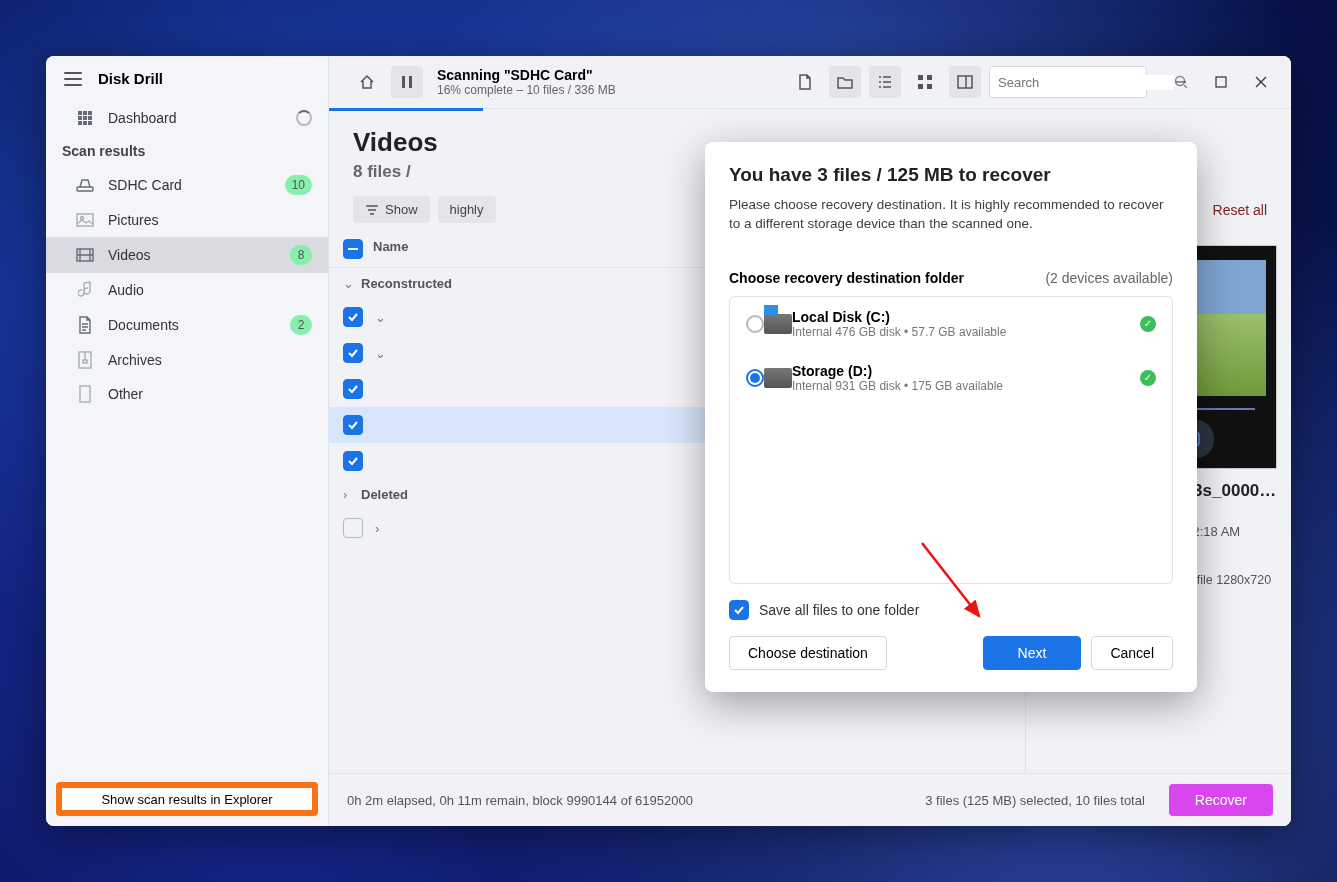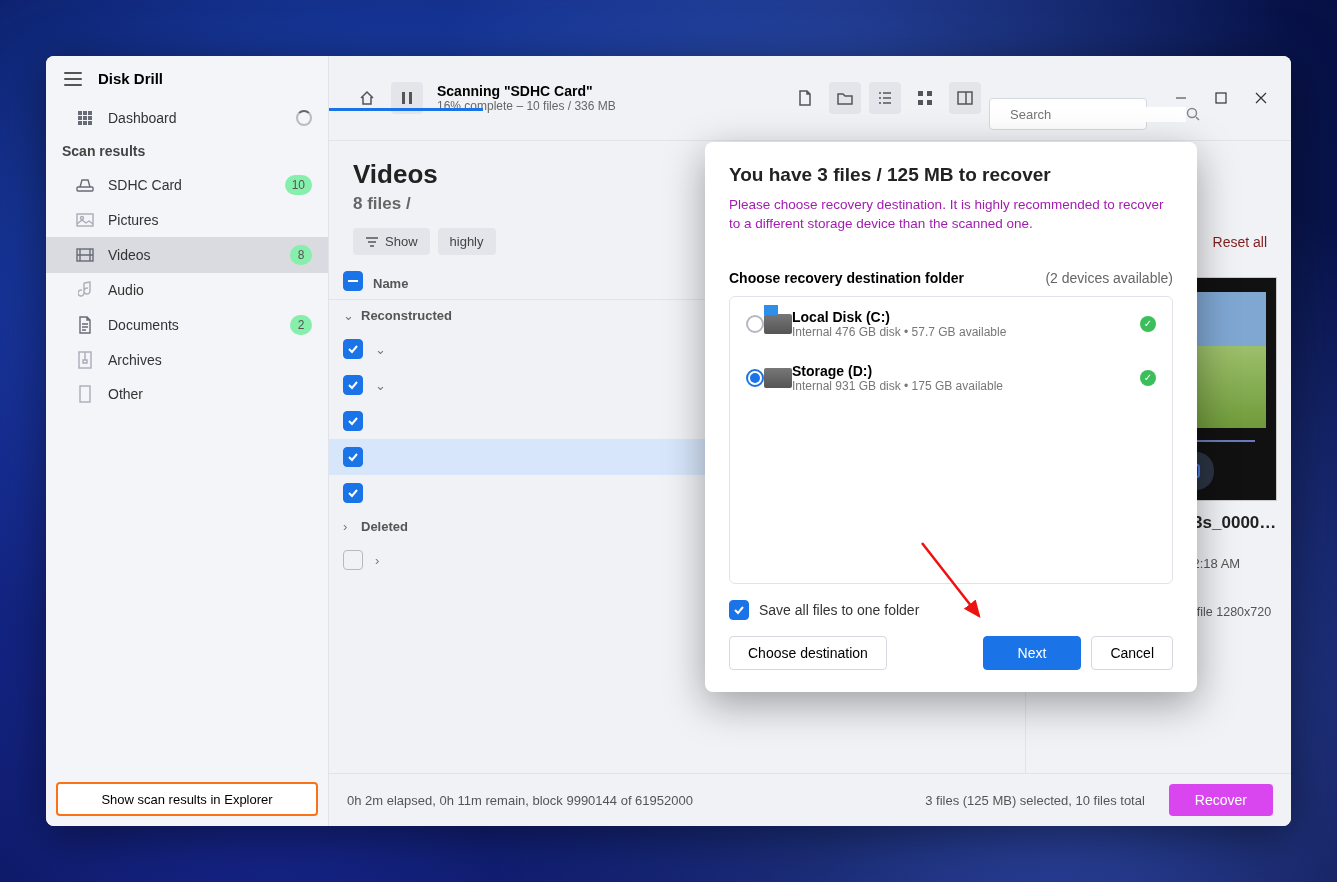--- a/index.html
+++ b/index.html
@@ -27,43 +27,43 @@
   .sb-top{display:flex; align-items:center; gap:16px; padding:14px 18px; font-size:15px; font-weight:600;}
   .hamburger{width:18px; height:14px; display:flex; flex-direction:column; justify-content:space-between; cursor:pointer;}
   .hamburger span{height:2px; background:#555; border-radius:2px;}
   .sb-item,.sb-head{display:flex; align-items:center; padding:8px 16px 8px 30px; gap:14px; font-size:14px; color:#333; cursor:pointer;}
   .sb-head{font-weight:600; padding-left:16px; color:#444; cursor:default;}
   .sb-item.active{background:#d9dbe1;}
   .badge{margin-left:auto; background:#86efac; border-radius:10px; min-width:22px; padding:0 7px; height:20px; display:flex; align-items:center; justify-content:center; font-size:12px; color:#555;}
   .spinner{margin-left:auto; width:16px; height:16px; border:2px solid #bbb; border-top-color:#666; border-radius:50%;}
   .sb-icon{width:18px; height:18px; display:flex; align-items:center; justify-content:center; color:#676b76;}
   .sb-bottom{margin-top:auto; padding:10px;}
-  .sb-bottom button{width:100%; height:34px; background:#fff; border:2px solid #f97316; border-radius:4px; font-size:13px; cursor:pointer;}
+  .sb-bottom button{width:100%; height:34px; background:#fff; border:6px solid #f97316; border-radius:4px; font-size:13px; cursor:pointer;}
   
   .main{flex:1; background:#f1f2f6; display:flex; flex-direction:column; position:relative; border-left:1px solid #e0e3ea;}
   .topbar{display:flex; align-items:center; padding:10px 14px 10px 22px; border-bottom:1px solid #e0e3ea; gap:8px;}
   .tb-btn{width:32px; height:32px; display:flex; align-items:center; justify-content:center; border-radius:4px; cursor:pointer; color:#555;}
   .tb-btn.shaded{background:#e3e5ea;}
   .scan-status{margin-left:6px; flex:1;}
   .scan-status .t1{font-weight:600; font-size:14px;}
   .scan-status .t2{font-size:12px; color:#666;}
   .win-ctrls{display:flex; gap:8px; margin-left:10px;}
-  .search{display:flex; align-items:center; background:#fff; border:1px solid #d5d8de; border-radius:4px; height:32px; width:158px; padding:0 20px;margin-top:32px;}
+  .search{display:flex; align-items:center; background:#fff; border:1px solid #d5d8de; border-radius:4px; height:32px; width:158px; padding:0 8px;}
   .search input{border:none; outline:none; flex:1; font-size:13px;}
   .progress{position:absolute; left:0; top:52px; height:3px; width:16%; background:#1a74e8;}
   .heading-area{padding:18px 24px 6px;}
   .heading-area h1{font-size:26px; font-weight:600; color:#222;}
   .sub{font-size:17px; color:#666; margin-top:4px; font-weight:600;}
   .filter-row{display:flex; gap:8px; padding:8px 24px; align-items:center;}
   .chip{background:#e3e5ea; border-radius:4px; padding:6px 12px; font-size:13px; color:#444; cursor:pointer; display:flex; align-items:center; gap:6px;}
   .reset{margin-left:auto; color:#7f1d1d; font-size:14px; cursor:pointer;}
   .content-split{flex:1; display:flex; min-height:0;}
   .list{flex:1; display:flex; flex-direction:column; min-height:0;}
   .col-header{display:flex; padding:8px 14px; color:#555; font-weight:600; font-size:13px; border-bottom:1px solid #e0e3ea;}
-  .col-name{flex:1; display:flex; align-items:flex-end; gap:10px;}
+  .col-name{flex:1; display:flex; align-items:flex-start; gap:10px;}
   .col-size{width:90px;}
   .extern{width:40px; text-align:right; color:#777;}
   .chk{width:20px; height:20px; border-radius:4px; border:1px solid #b6b9c2; display:flex; align-items:center; justify-content:center; cursor:pointer;}
   .chk.on{background:#1a74e8; border-color:#1a74e8; color:#fff;}
   .chk.ind{background:#1a74e8; border-color:#1a74e8;}
   .chk.ind::after{content:""; width:10px; height:2px; background:#fff;}
   .rows{flex:1; overflow:auto;}
   .row{display:flex; align-items:center; padding:8px 14px; font-size:13px; color:#555;}
   .row.selected{background:#d7e6fb;}
   .row .chk{margin-right:12px;}
@@ -84,21 +84,21 @@
   .pv-meta{font-size:13px; color:#555; margin-top:4px;}
   .pv-h{font-weight:600; font-size:14px; margin-top:16px;}
   .pv-p{font-size:12.5px; color:#555; margin-top:2px; word-break:break-all;}
   
   .footer{display:flex; align-items:center; padding:10px 18px; border-top:1px solid #e0e3ea; font-size:13px; color:#555; gap:14px;}
   .recover-btn{background:#d946ef; color:#fff; border:none; border-radius:4px; padding:8px 26px; font-size:14px; cursor:pointer; margin-left:10px;}
   
   .overlay{position:absolute; left:282px; right:0; top:0; bottom:0; display:flex; align-items:flex-start; justify-content:center; pointer-events:none;}
   .modal{pointer-events:auto; margin-top:86px; width:492px; background:#fff; border-radius:8px; box-shadow:0 12px 40px rgba(0,0,0,.35); padding:22px 24px 22px; position:relative;}
   .modal h2{font-size:19px; font-weight:600; color:#222;}
-  .modal .desc{font-size:13.5px; color:#a21caf; margin-top:10px; line-height:1.4;}
+  .modal .desc{font-size:13.5px; color:#404040; margin-top:10px; line-height:1.4;}
   .dest-head{display:flex; justify-content:space-between; margin-top:36px; font-size:14px;}
   .dest-head .l{font-weight:600;}
   .dest-head .r{color:#666;}
   .dest-box{border:1px solid #e0e3ea; border-radius:6px; margin-top:10px; height:288px; overflow:auto;}
   .drv{display:flex; align-items:center; padding:12px 16px; cursor:pointer;}
   .radio{width:18px;height:18px;border:2px solid #b6b9c2;border-radius:50%; display:flex; align-items:center; justify-content:center;}
   .radio.on{border-color:#1a74e8;}
   .radio.on::after{content:"";width:10px;height:10px;border-radius:50%;background:#1a74e8;}
   .drv-ic{width:28px;height:20px;background:linear-gradient(#777,#555);border-radius:2px;position:relative;}
   .drv-ic.c::before{content:"";position:absolute;top:-9px;left:0;width:14px;height:10px;background:#2f8fe8;}

